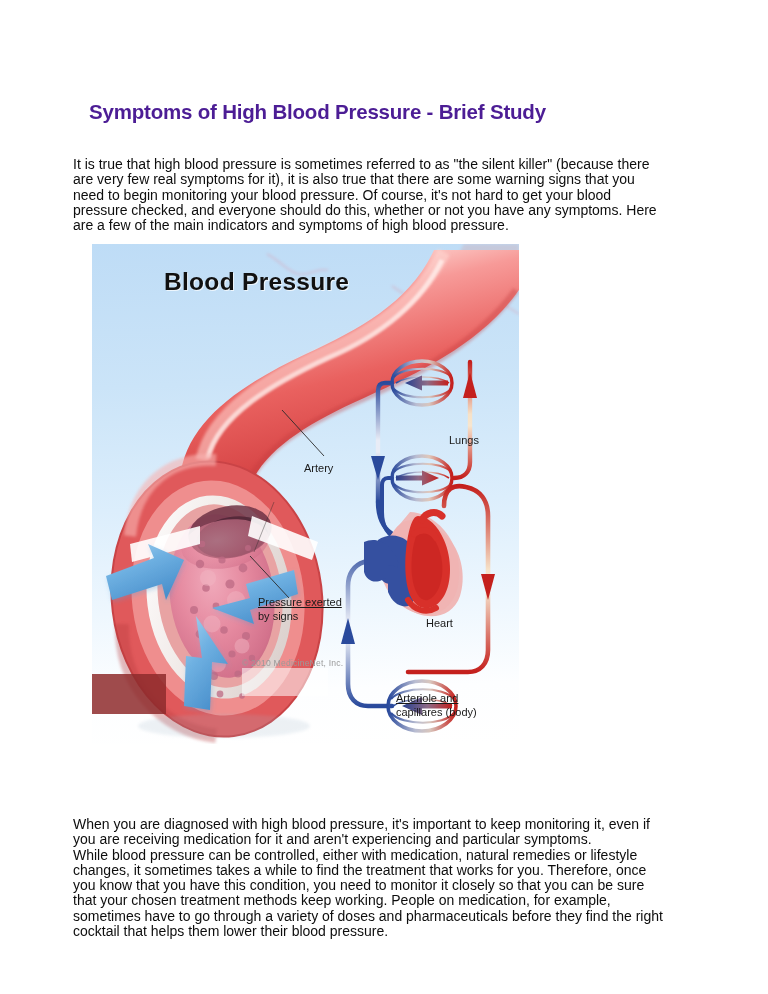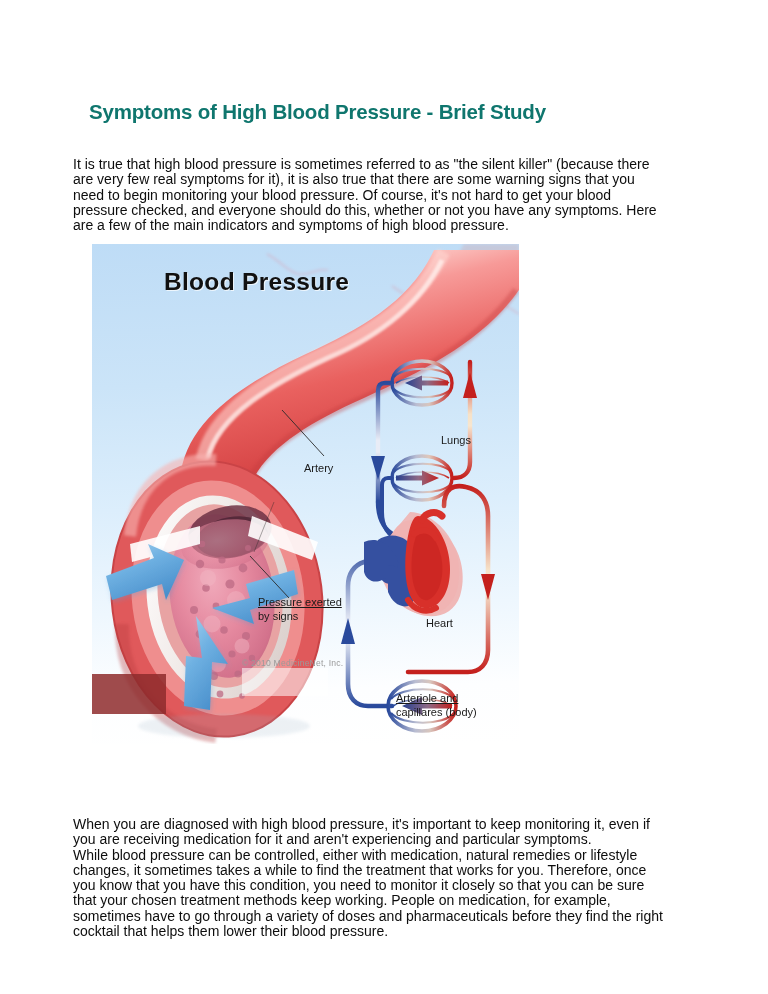--- a/index.html
+++ b/index.html
@@ -24,21 +24,21 @@
   }
   .doc-title {
     position: absolute;
     left: 89px;
     top: 86px;
     width: 600px;
     font-size: 20.5px;
     font-weight: bold;
     letter-spacing: -0.2px;
     line-height: 1.2;
-    color: #0f766e;
+    color: #4c1d95;
   }
   .para {
     position: absolute;
     left: 73px;
     width: 590px;
     font-size: 14px;
     line-height: 15.3px;
     color: #0d0d0d;
     text-align: left;
   }
@@ -405,21 +405,21 @@
       <ellipse cx="132" cy="482" rx="86" ry="12" fill="#9fb6c8" opacity="0.18" filter="url(#blurSm)"></ellipse>
     </svg>
 
     <div class="illus-title">Blood Pressure</div>
 
     <div class="illus-label" style="left:212px; top:212px;margin-top:6px;">Artery</div>
 
     <div class="illus-label" style="left:166px; top:352px;text-decoration:underline;">Pressure exerted</div>
     <div class="illus-label" style="left:166px; top:366px;">by signs</div>
 
-    <div class="illus-label" style="left:317px; top:190px;padding-left:32px;">Lungs</div>
+    <div class="illus-label" style="left:325px; top:190px;padding-left:32px;">Lungs</div>
 
     <div class="illus-label" style="left:334px; top:373px;">Heart</div>
 
     <div class="illus-label" style="left:304px; top:448px;text-decoration:underline;">Arteriole and</div>
     <div class="illus-label" style="left:304px; top:462px;">capillares (body)</div>
 
     <div class="copyright">© 2010 MedicineNet, Inc.</div>
   </div>
 
   <p class="para" id="para-outro">When you are diagnosed with high blood pressure, it's important to keep monitoring it, even if you are receiving medication for it and aren't experiencing and particular symptoms.<br>While blood pressure can be controlled, either with medication, natural remedies or lifestyle changes, it sometimes takes a while to find the treatment that works for you. Therefore, once you know that you have this condition, you need to monitor it closely so that you can be sure that your chosen treatment methods keep working. People on medication, for example, sometimes have to go through a variety of doses and pharmaceuticals before they find the right cocktail that helps them lower their blood pressure.</p>

